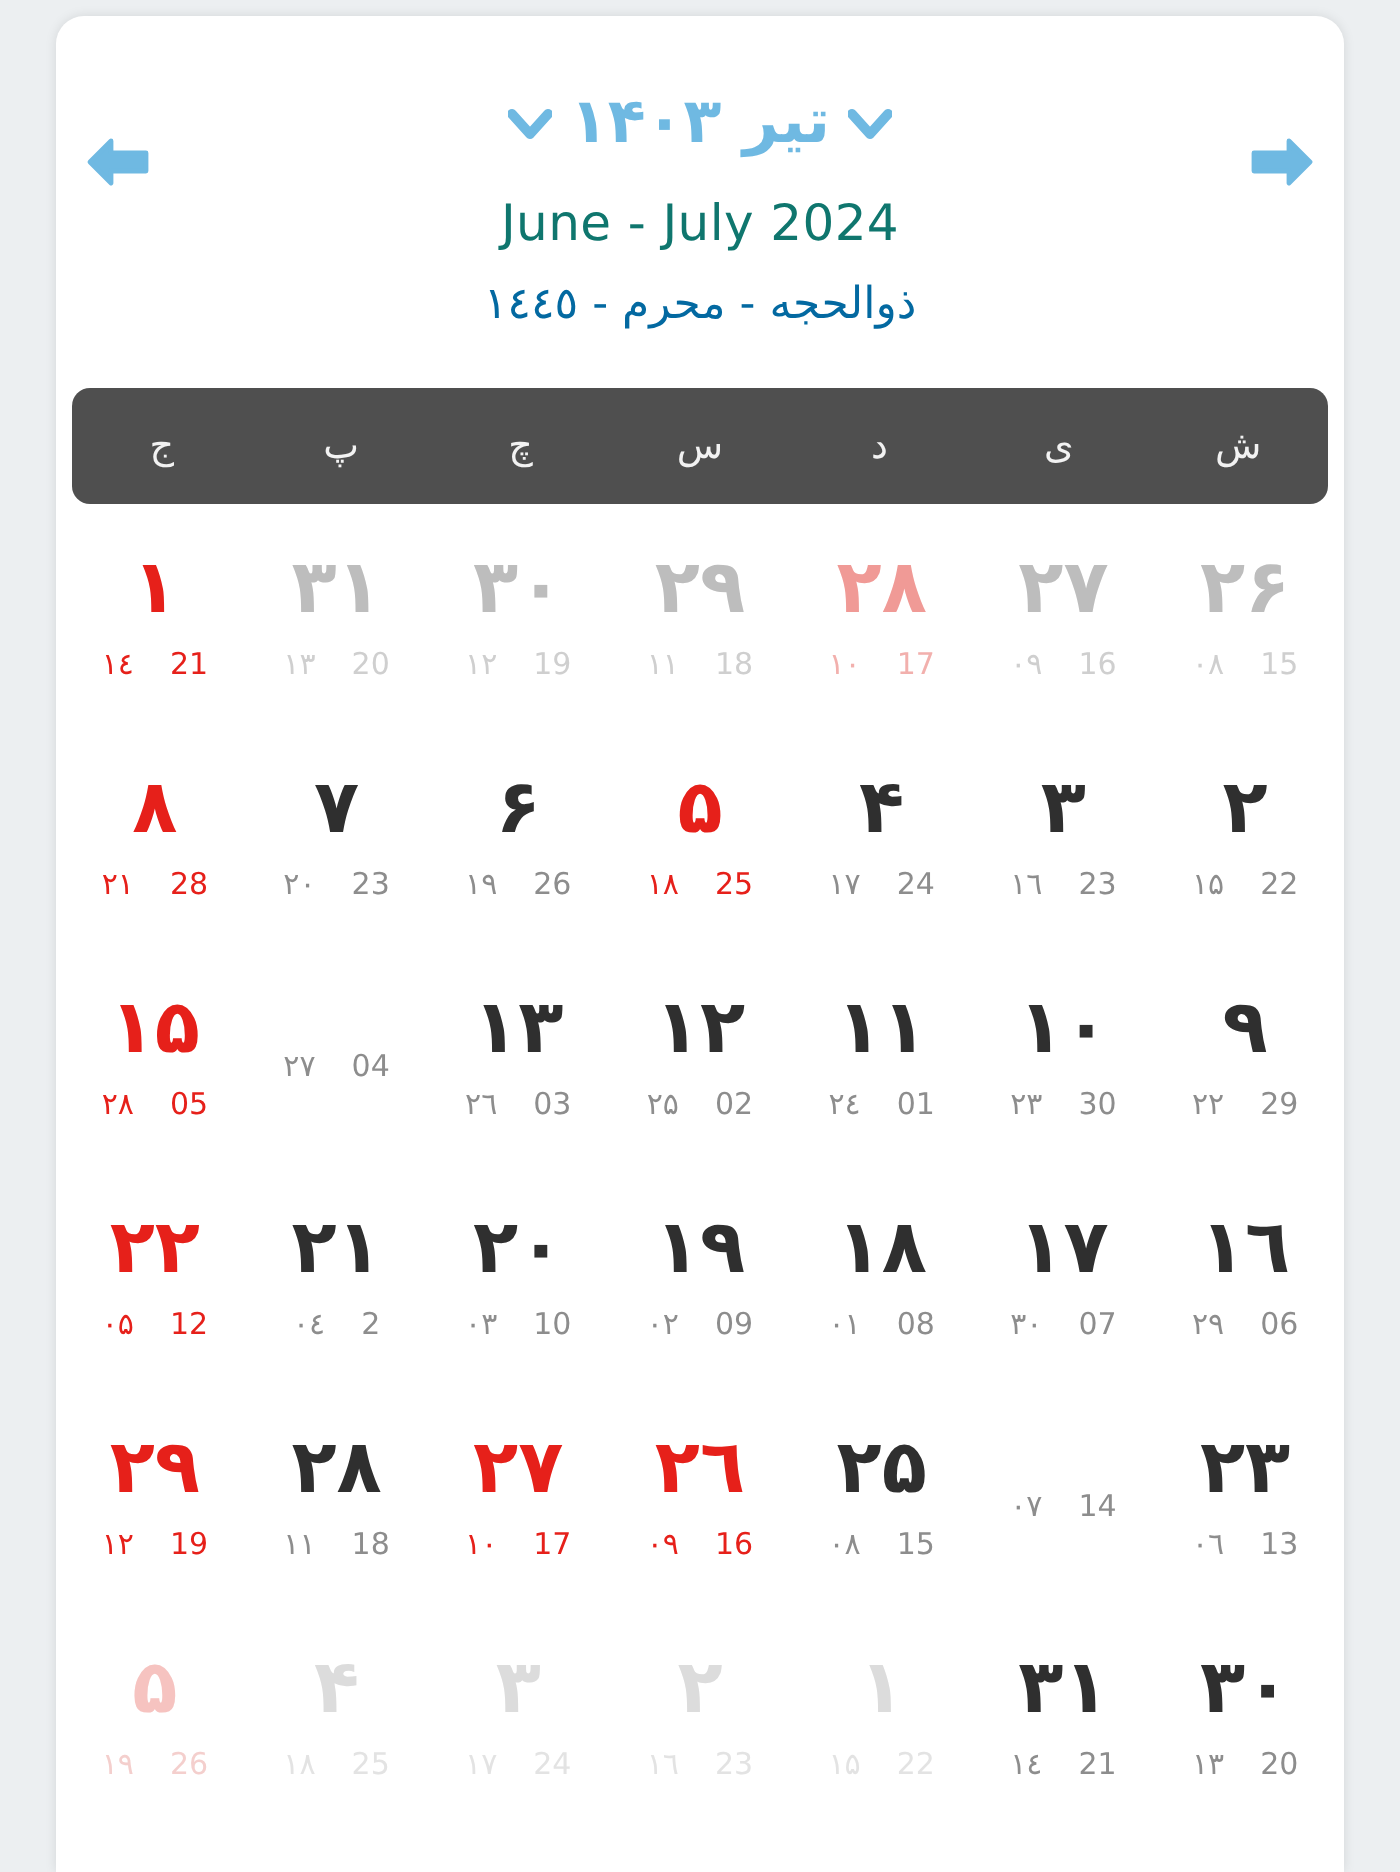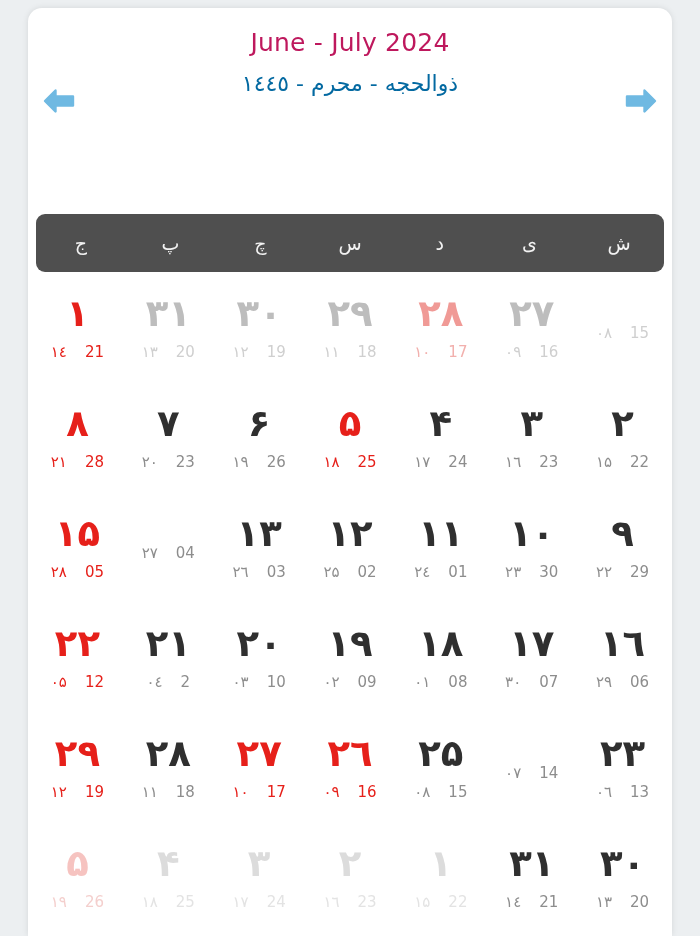--- a/index.html
+++ b/index.html
@@ -78,21 +78,21 @@
     color: #6fb9e2;
     letter-spacing: 0.5px;
     line-height: 1;
     white-space: nowrap;
     direction: rtl;
   }
 
   .gregorian-title {
     margin-top: 20px;
     font-size: 25px;
-    color: #be185d;
+    color: #0f766e;
     direction: ltr;
     letter-spacing: 0.2px;
   }
 
   .hijri-title {
     margin-top: 14px;
     font-size: 22px;
     color: #0369a1;
     direction: rtl;
     letter-spacing: 0.2px;
@@ -183,20 +183,33 @@
       </div>
 
       <div class="nav-arrow nav-next">
         <span>
           <svg width="34" height="26" viewBox="0 0 34 26" aria-hidden="true">
             <path d="M20.5 2.5 L31 13 L20.5 23.5 L20.5 17.5 L3 17.5 L3 8.5 L20.5 8.5 Z" fill="#6FB9E2" stroke="#6FB9E2" stroke-width="2.4" stroke-linejoin="round"></path>
           </svg>
         </span>
       </div>
 
+      <div class="title-row">
+        <span class="chevron">
+          <svg width="22" height="16" viewBox="0 0 22 16" aria-hidden="true">
+            <path d="M2 3 L11 13 L20 3" fill="none" stroke="#6FB9E2" stroke-width="5" stroke-linecap="round" stroke-linejoin="round"></path>
+          </svg>
+        </span>
+        <span class="jalali-title">تیر ۱۴۰۳</span>
+        <span class="chevron">
+          <svg width="22" height="16" viewBox="0 0 22 16" aria-hidden="true">
+            <path d="M2 3 L11 13 L20 3" fill="none" stroke="#6FB9E2" stroke-width="5" stroke-linecap="round" stroke-linejoin="round"></path>
+          </svg>
+        </span>
+      </div>
 
       <div class="gregorian-title">June - July 2024</div>
 
       <div class="hijri-title">ذوالحجه - محرم - ۱٤٤٥</div>
     </div>
 
     <div class="weekday-bar">
         <div class="weekday-cell">ج</div>
         <div class="weekday-cell">پ</div>
         <div class="weekday-cell">چ</div>
@@ -244,20 +257,21 @@
             </div>
           </div>
           <div class="day-cell">
             <div class="day-main tone-muted">۲۷</div>
             <div class="day-sub">
               <span class="sub-hijri tone-muted-sub">۰۹</span>
               <span class="sub-greg tone-muted-sub">16</span>
             </div>
           </div>
           <div class="day-cell">
+            <div class="day-main tone-muted">۲۶</div>
             <div class="day-sub">
               <span class="sub-hijri tone-muted-sub">۰۸</span>
               <span class="sub-greg tone-muted-sub">15</span>
             </div>
           </div>
         </div>
         <div class="day-row">
           <div class="day-cell">
             <div class="day-main tone-red">۸</div>
             <div class="day-sub">

